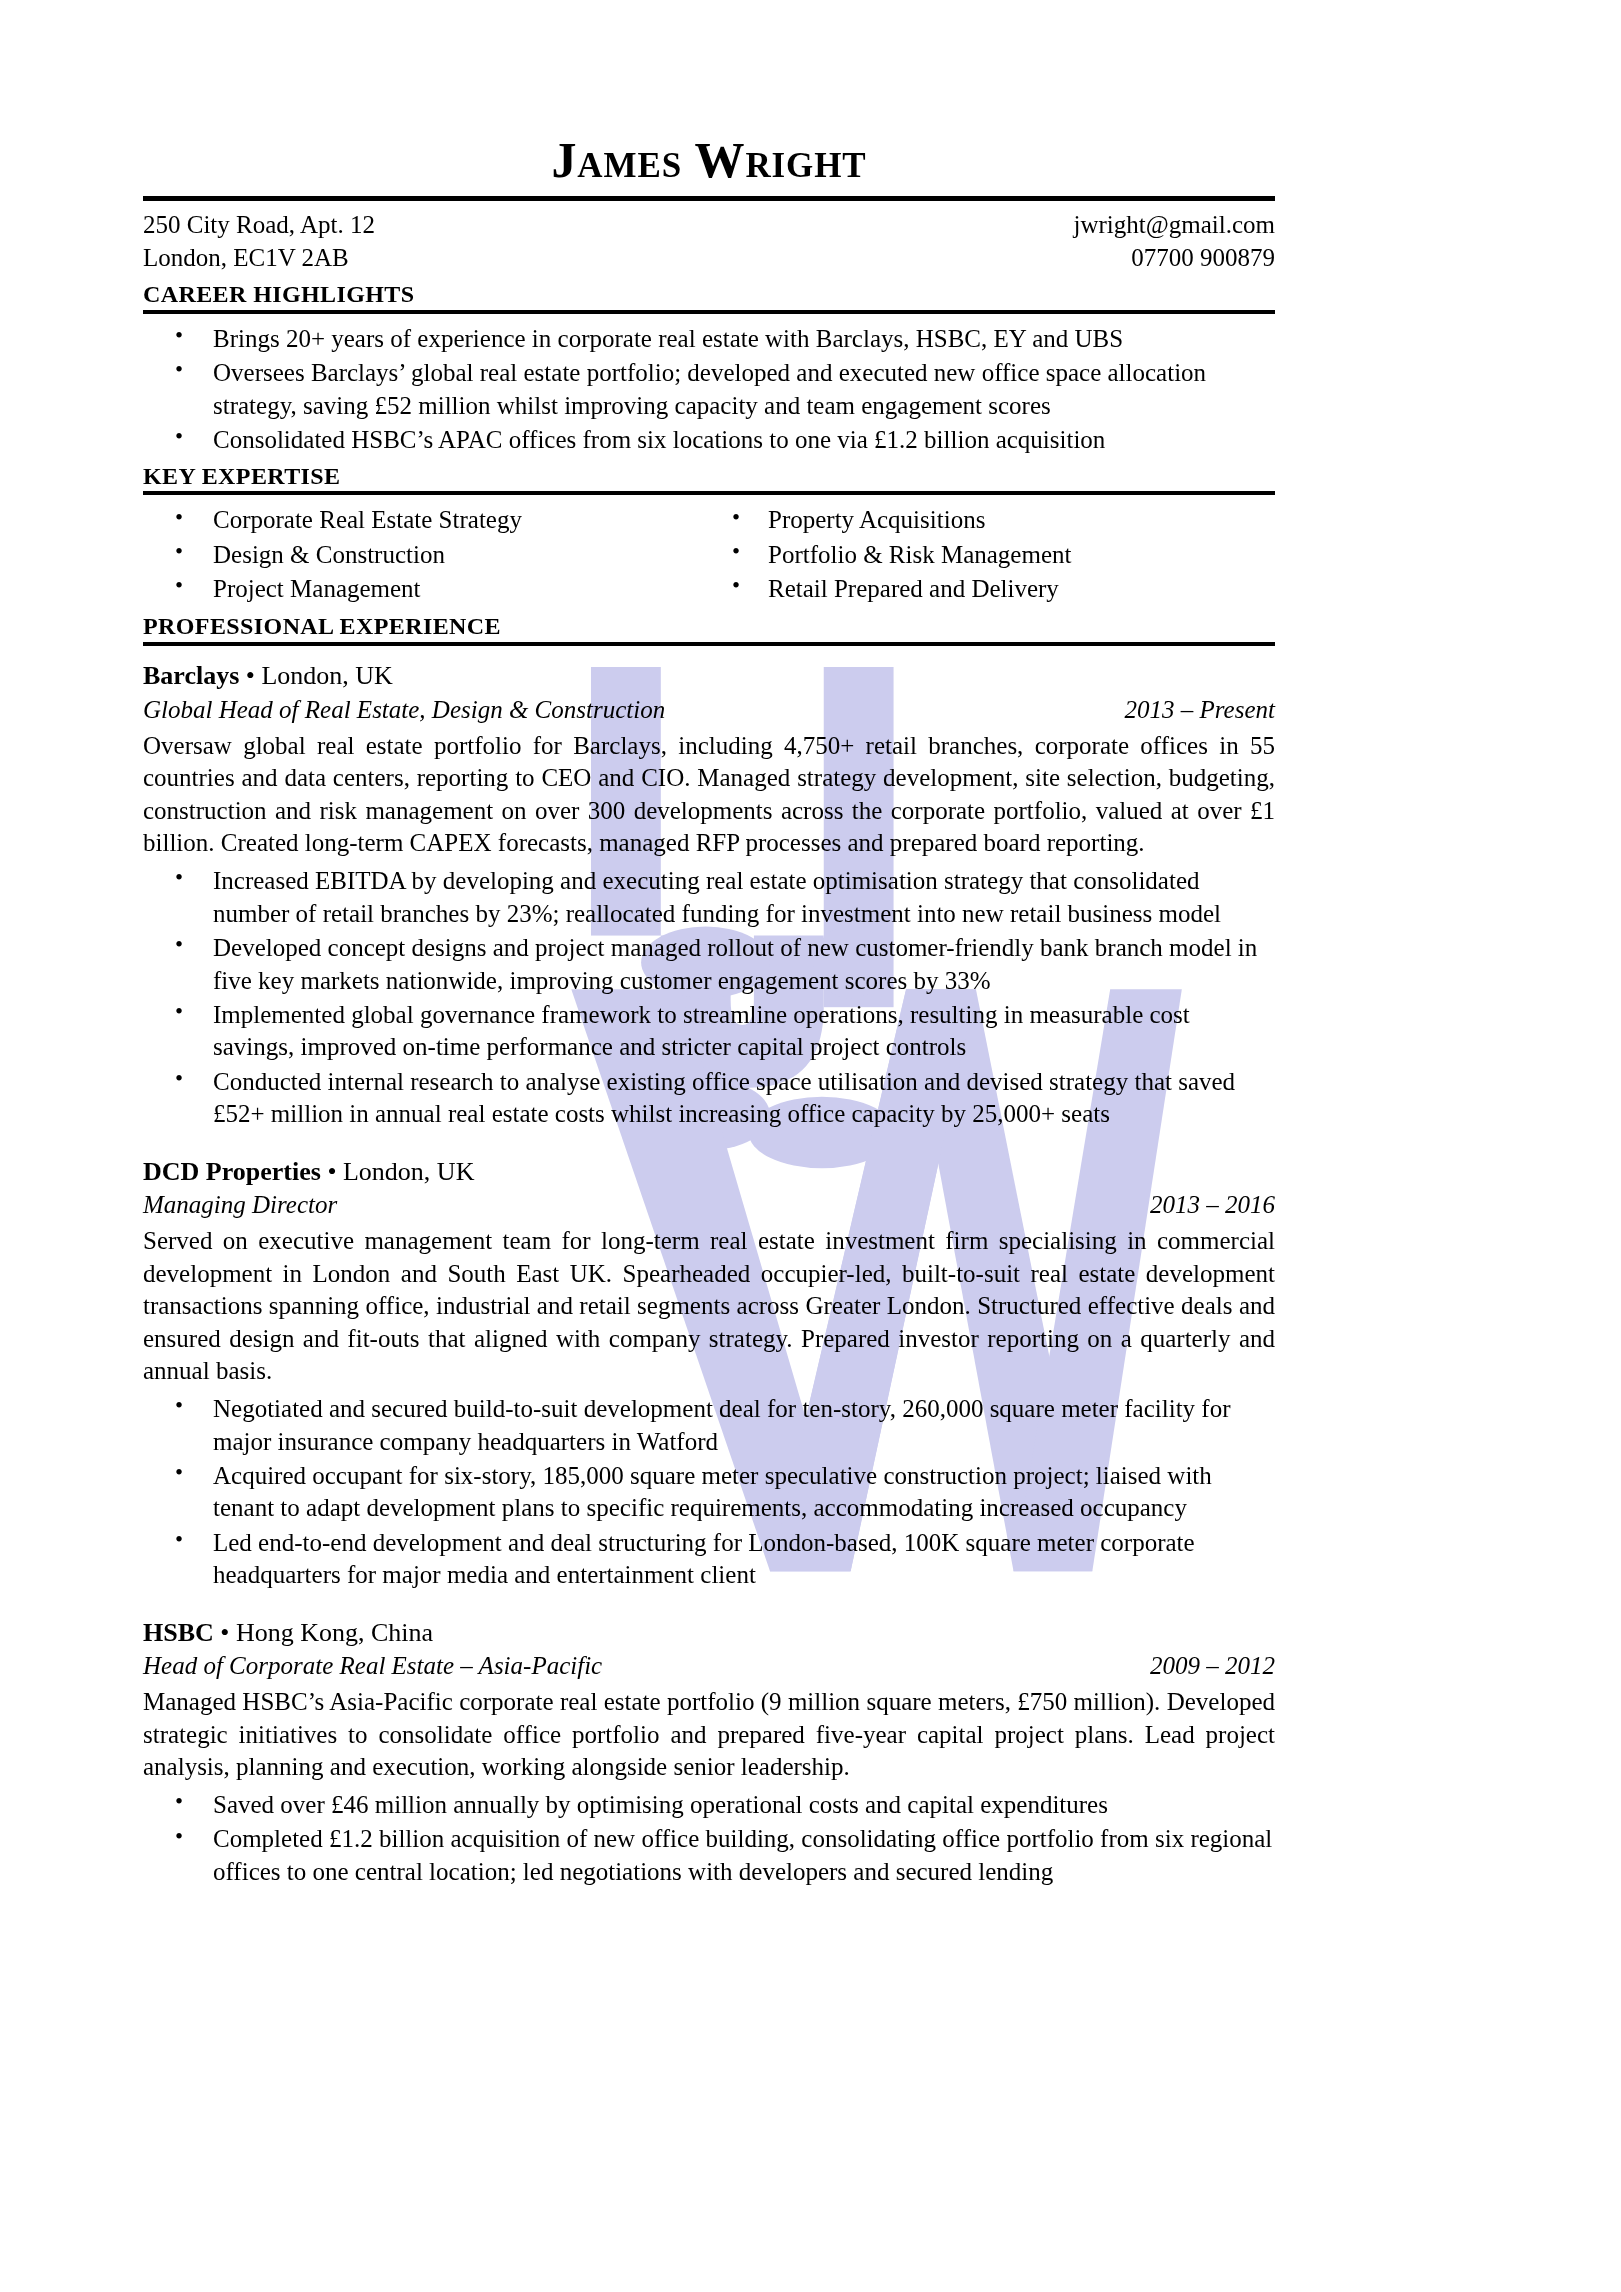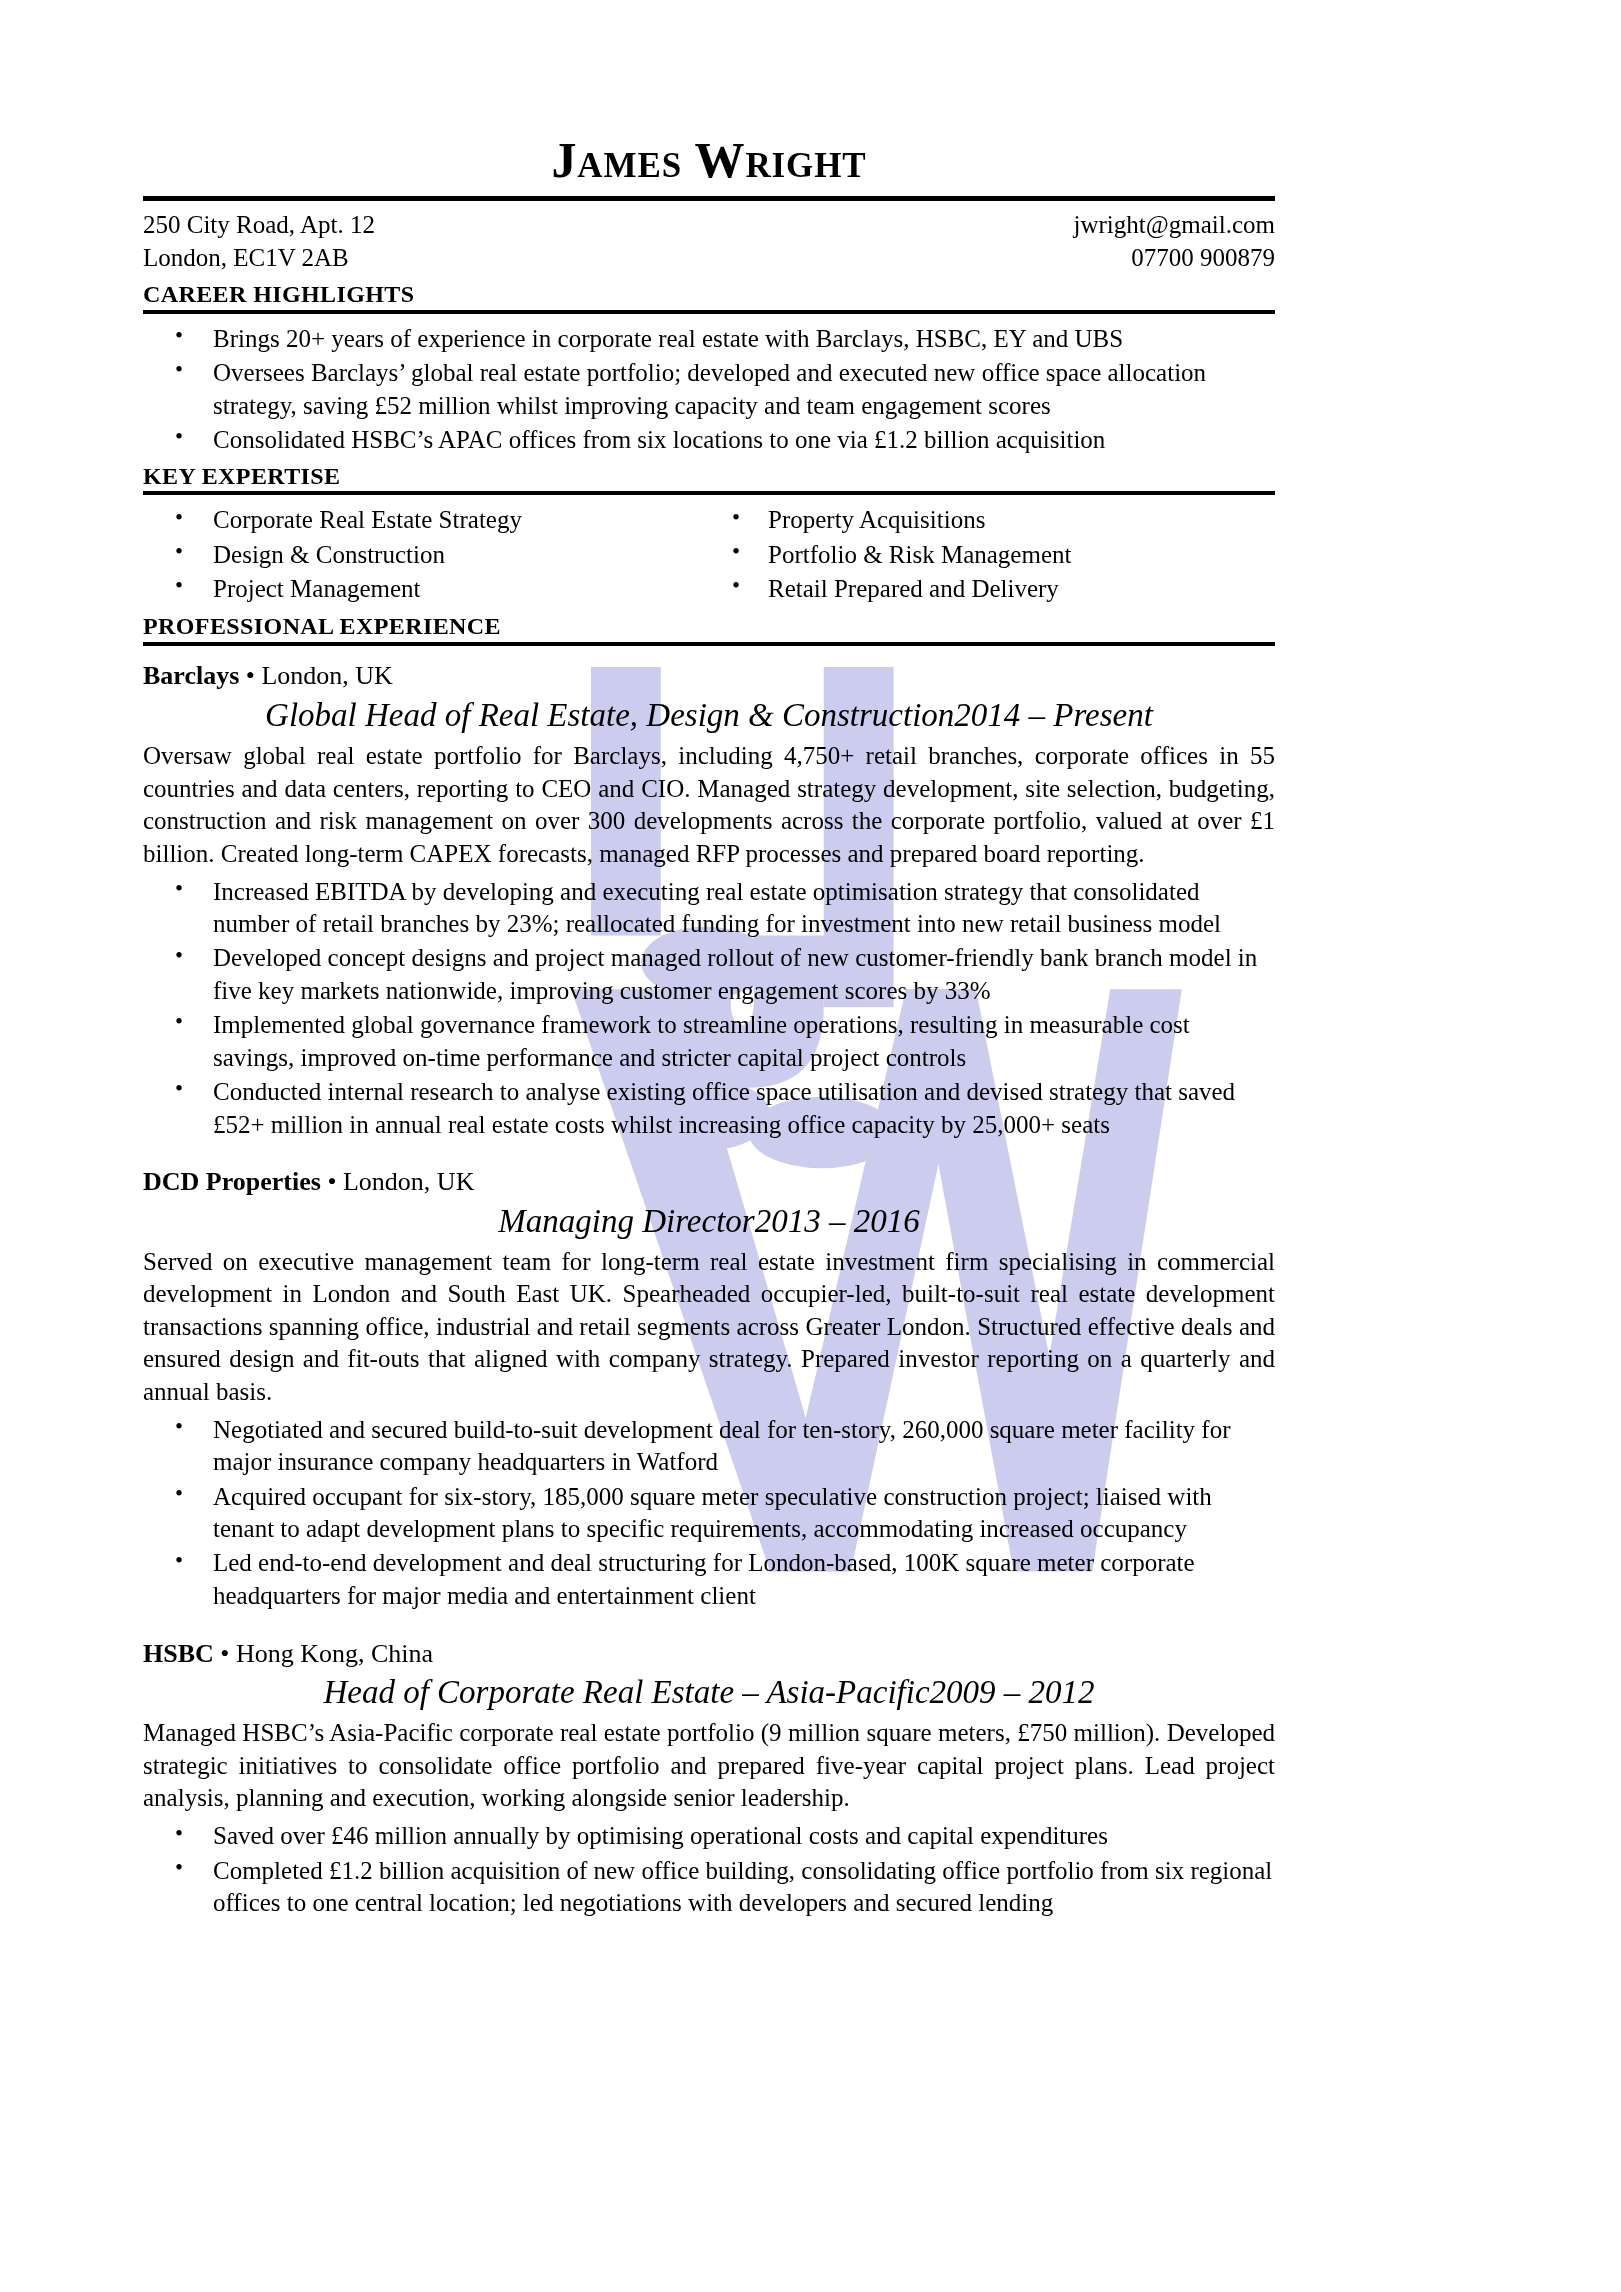--- a/index.html
+++ b/index.html
@@ -111,23 +111,23 @@
 
   
   .job { margin-top: 14.3px; }
   .job-company {
     font-size: 26px;
     line-height: 1.25;
   }
   .job-company .cname { font-weight: bold; }
   .job-role-line {
     display: flex;
-    justify-content: center;
+    justify-content: space-between;
     align-items: baseline;
-    font-size: 33px;
+    font-size: 25px;
     font-style: italic;
     line-height: 1.3;
     margin-top: 0.9px;
   }
   .job-desc {
     font-size: 25px;
     line-height: 1.30;
     text-align: justify;
     margin-top: 3.6px;
   }
@@ -211,21 +211,21 @@
     <hr class="rule-section">
 
     <div class="job">
       <div class="job-company">
         <span class="cname">Barclays</span>
         <span>•</span>
         <span>London, UK</span>
       </div>
       <div class="job-role-line">
         <span>Global Head of Real Estate, Design &amp; Construction</span>
-        <span>2014 – Present</span>
+        <span>2013 – Present</span>
       </div>
       <div class="job-desc">Oversaw global real estate portfolio for Barclays, including 4,750+ retail branches, corporate offices in 55 countries and data centers, reporting to CEO and CIO. Managed strategy development, site selection, budgeting, construction and risk management on over 300 developments across the corporate portfolio, valued at over £1 billion. Created long-term CAPEX forecasts, managed RFP processes and prepared board reporting.</div>
       <ul class="bul">
         <li>Increased EBITDA by developing and executing real estate optimisation strategy that consolidated number of retail branches by 23%; reallocated funding for investment into new retail business model</li>
         <li>Developed concept designs and project managed rollout of new customer-friendly bank branch model in five key markets nationwide, improving customer engagement scores by 33%</li>
         <li>Implemented global governance framework to streamline operations, resulting in measurable cost savings, improved on-time performance and stricter capital project controls</li>
         <li>Conducted internal research to analyse existing office space utilisation and devised strategy that saved £52+ million in annual real estate costs whilst increasing office capacity by 25,000+ seats</li>
       </ul>
     </div>
 

